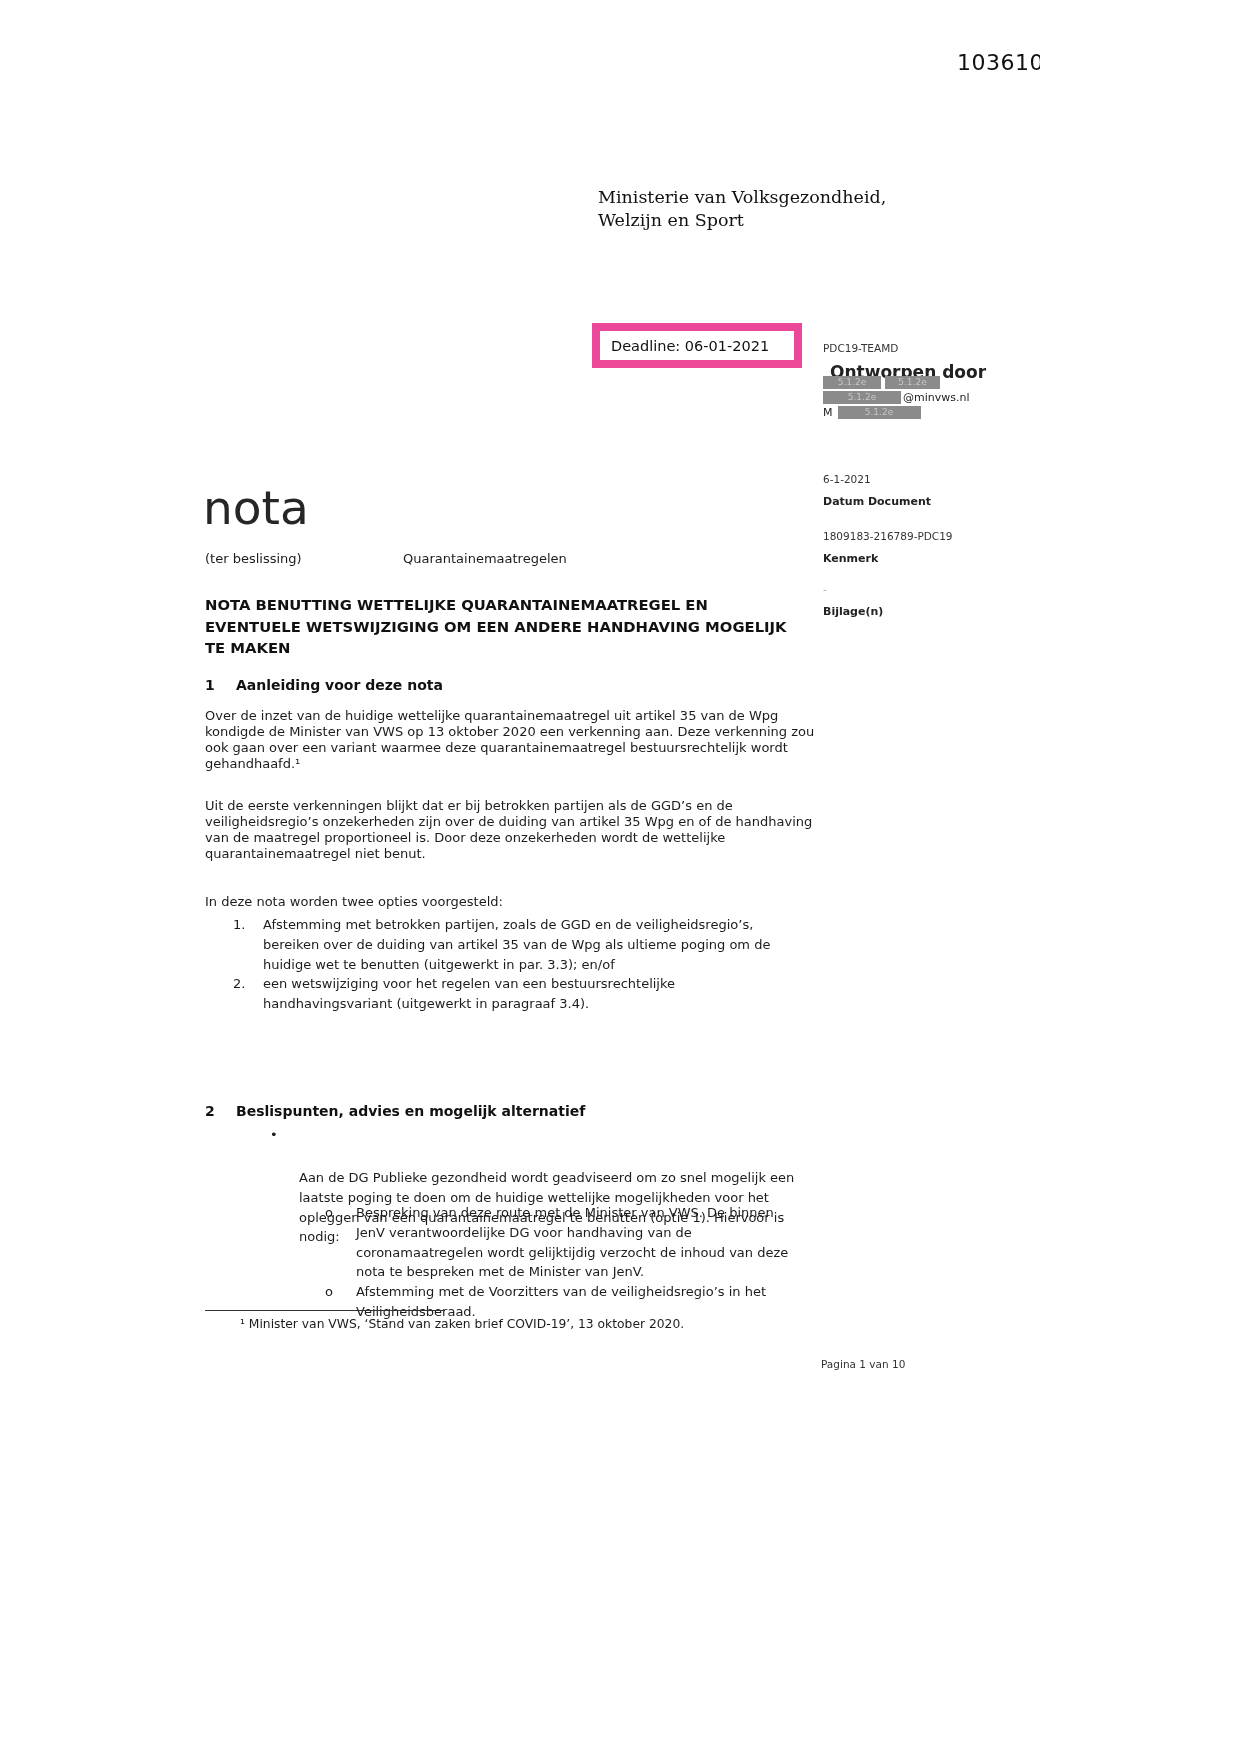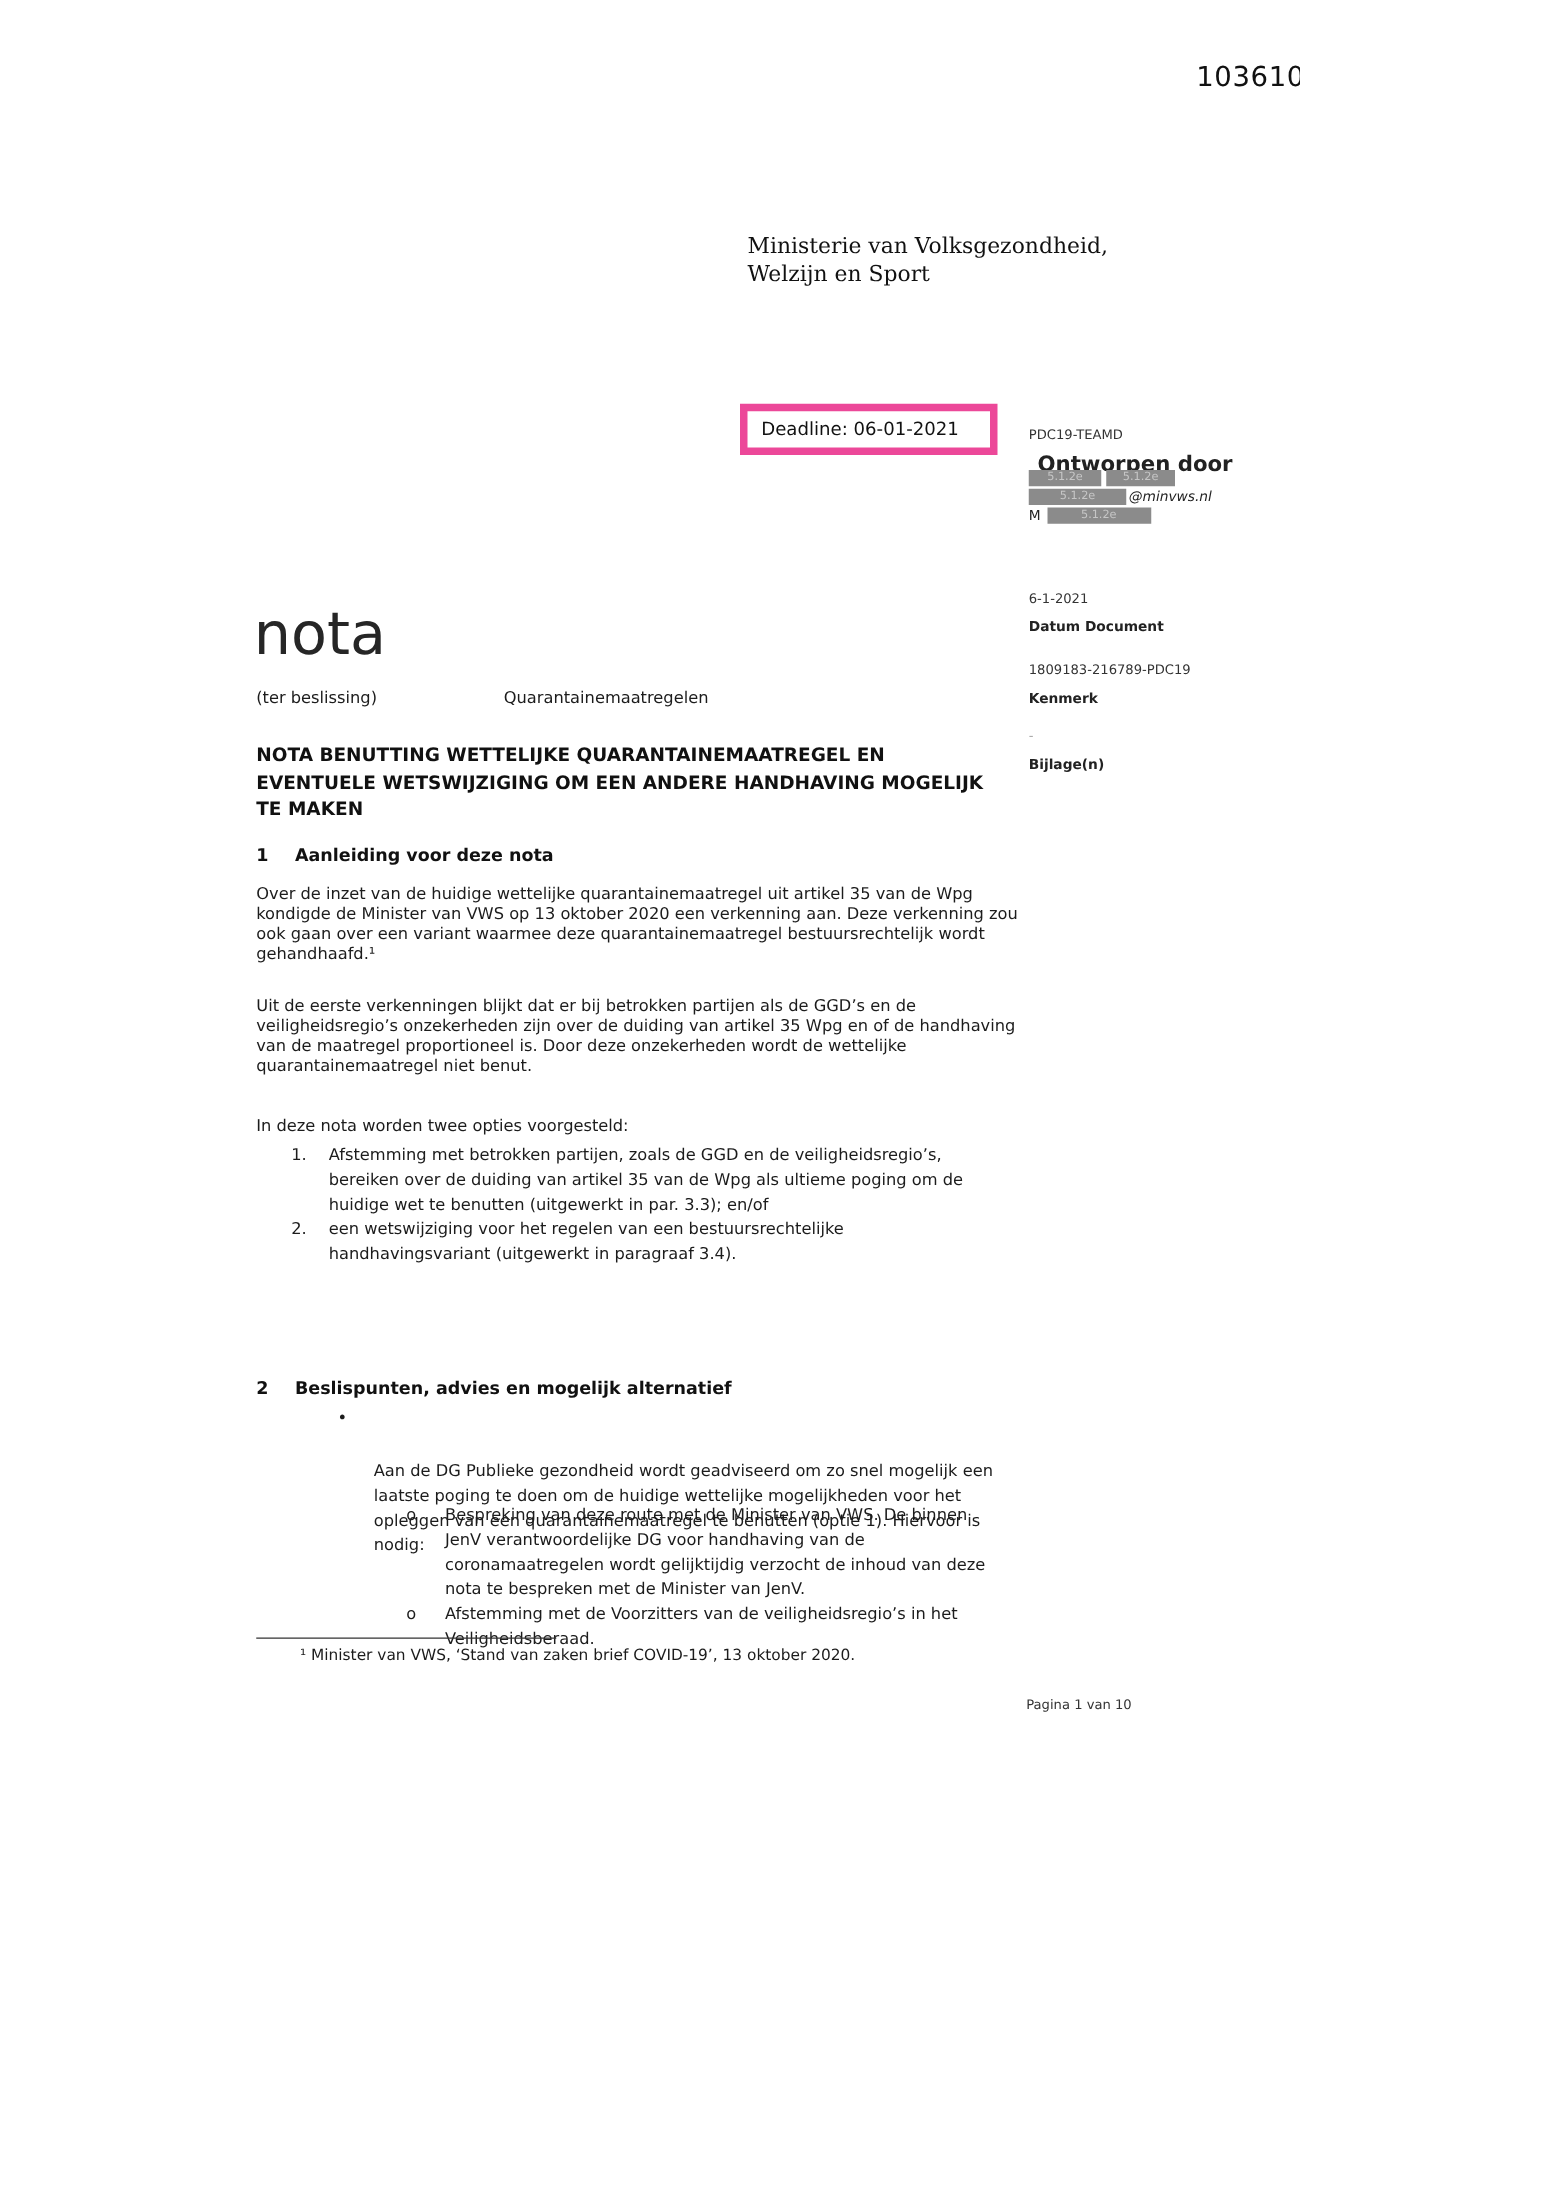--- a/index.html
+++ b/index.html
@@ -13,39 +13,39 @@
     overflow: hidden;
   }
   .abs { position: absolute; }
 
   .doc-number { left: 957px; top: 50px; font-size: 22px; color: #111; letter-spacing: 0.5px; }
 
   .ministry { left: 598px; top: 186px; font-family: "DejaVu Serif", serif; font-size: 17.5px; line-height: 23px; color: #111; }
 
   .deadline-box {
     left: 592px; top: 323px; width: 183px; height: 29px;
-    border: 6px solid #ec4899;
+    border: 8px solid #ec4899;
     display: flex; align-items: center;
     padding-left: 11px;
     font-size: 14.5px; color: #111;
   }
 
   
   .side-team { left: 823px; top: 342px; font-size: 10.5px; color: #333; }
   .side-designed { left: 830px; top: 362px; font-size: 17px; font-weight: bold; color: #222; }
   .redact-row1 { left: 823px; top: 376px; display: flex; gap: 4px; align-items: center; }
   .redact-row2 { left: 823px; top: 391px; display: flex; gap: 2px; align-items: center; }
   .redact-row3 { left: 823px; top: 406px; display: flex; gap: 5px; align-items: center; }
   .redact {
     background: #8b8b8b; color: #c6c6c6;
     font-size: 9px; height: 13px; line-height: 13px;
     text-align: center; display: inline-block;
   }
   .w58 { width: 58px; } .w55 { width: 55px; } .w78 { width: 78px; } .w83 { width: 83px; }
-  .email { font-size: 11px; font-style: italic; color: #222; }
+  .email { font-size: 11px; color: #222; }
   .mchar { font-size: 11px; color: #222; }
   .side-label { left: 823px; font-size: 11px; font-weight: bold; color: #222; margin-top: 38px; }
   .side-value { left: 823px; font-size: 10.5px; color: #333; }
   .datum-label { top: 457px; } .datum-value { top: 473px; }
   .kenmerk-label { top: 514px; } .kenmerk-value { top: 530px; }
   .bijlage-label { top: 567px; } .bijlage-value { top: 583px; color: #a8a8a8; }
 
   
   .nota-word { left: 203px; top: 480px; font-size: 47px; font-weight: 400; color: #262626; }
   .sub-left { left: 205px; top: 551px; font-size: 13px; }

